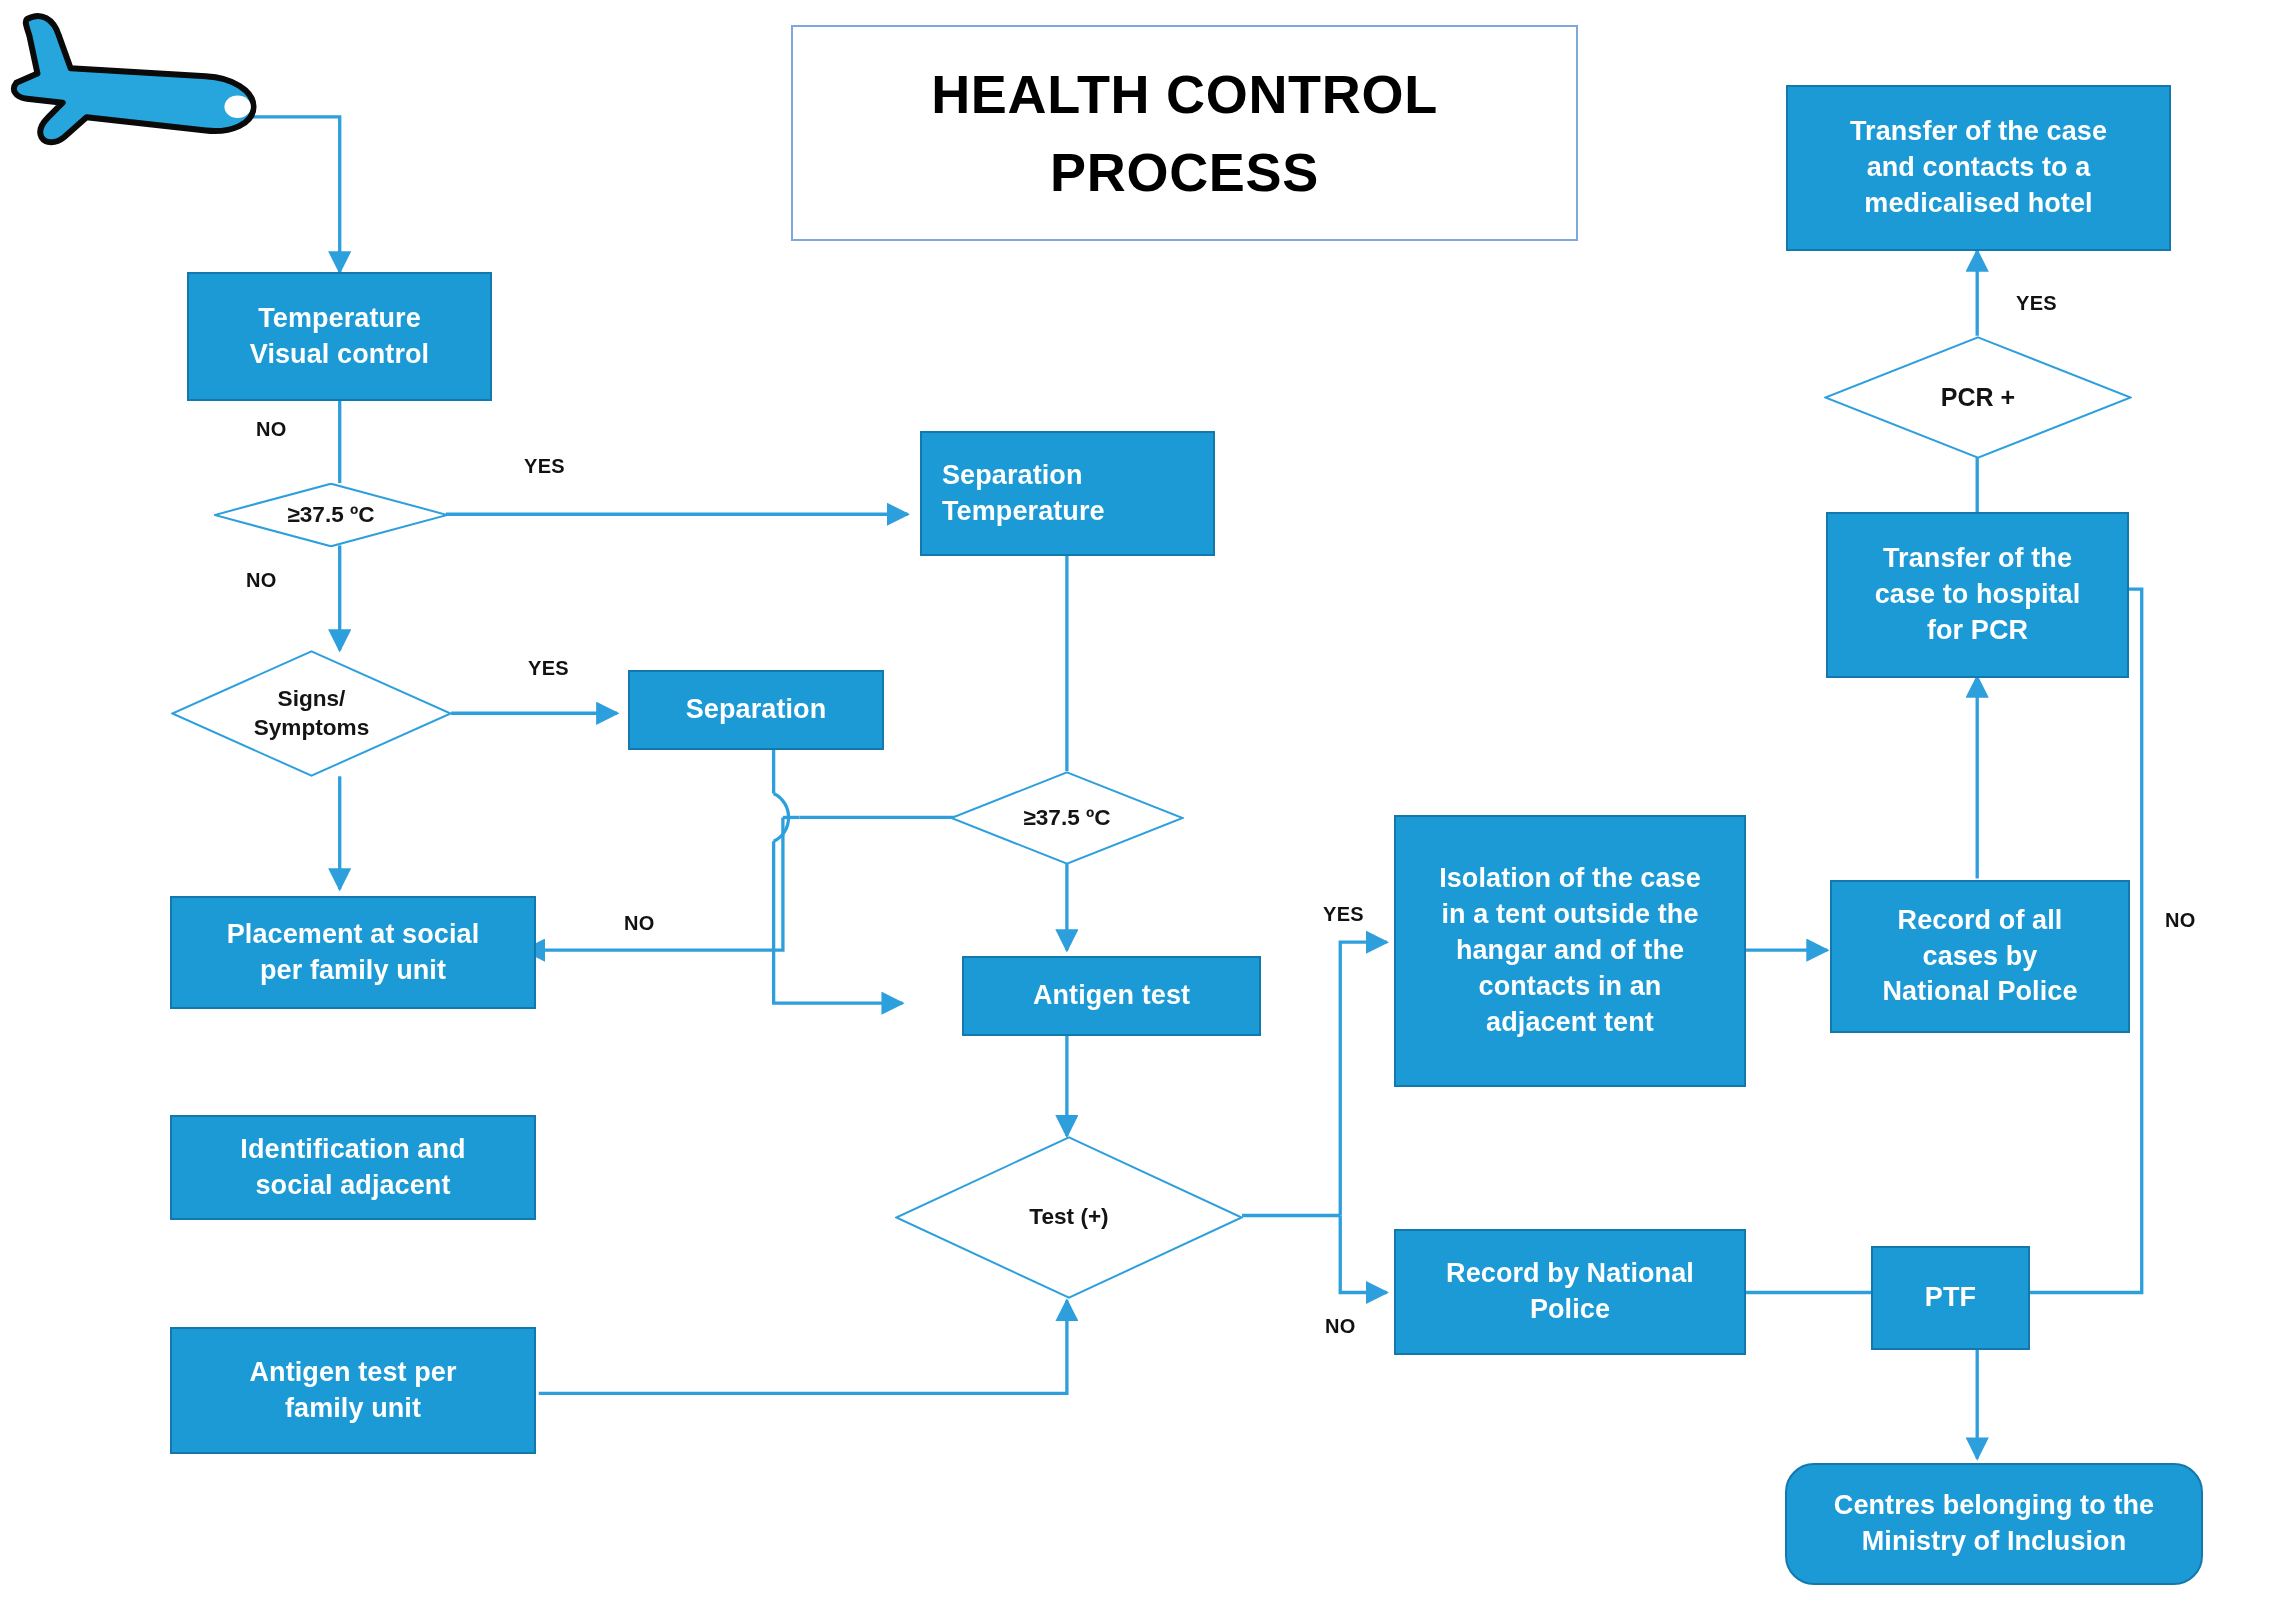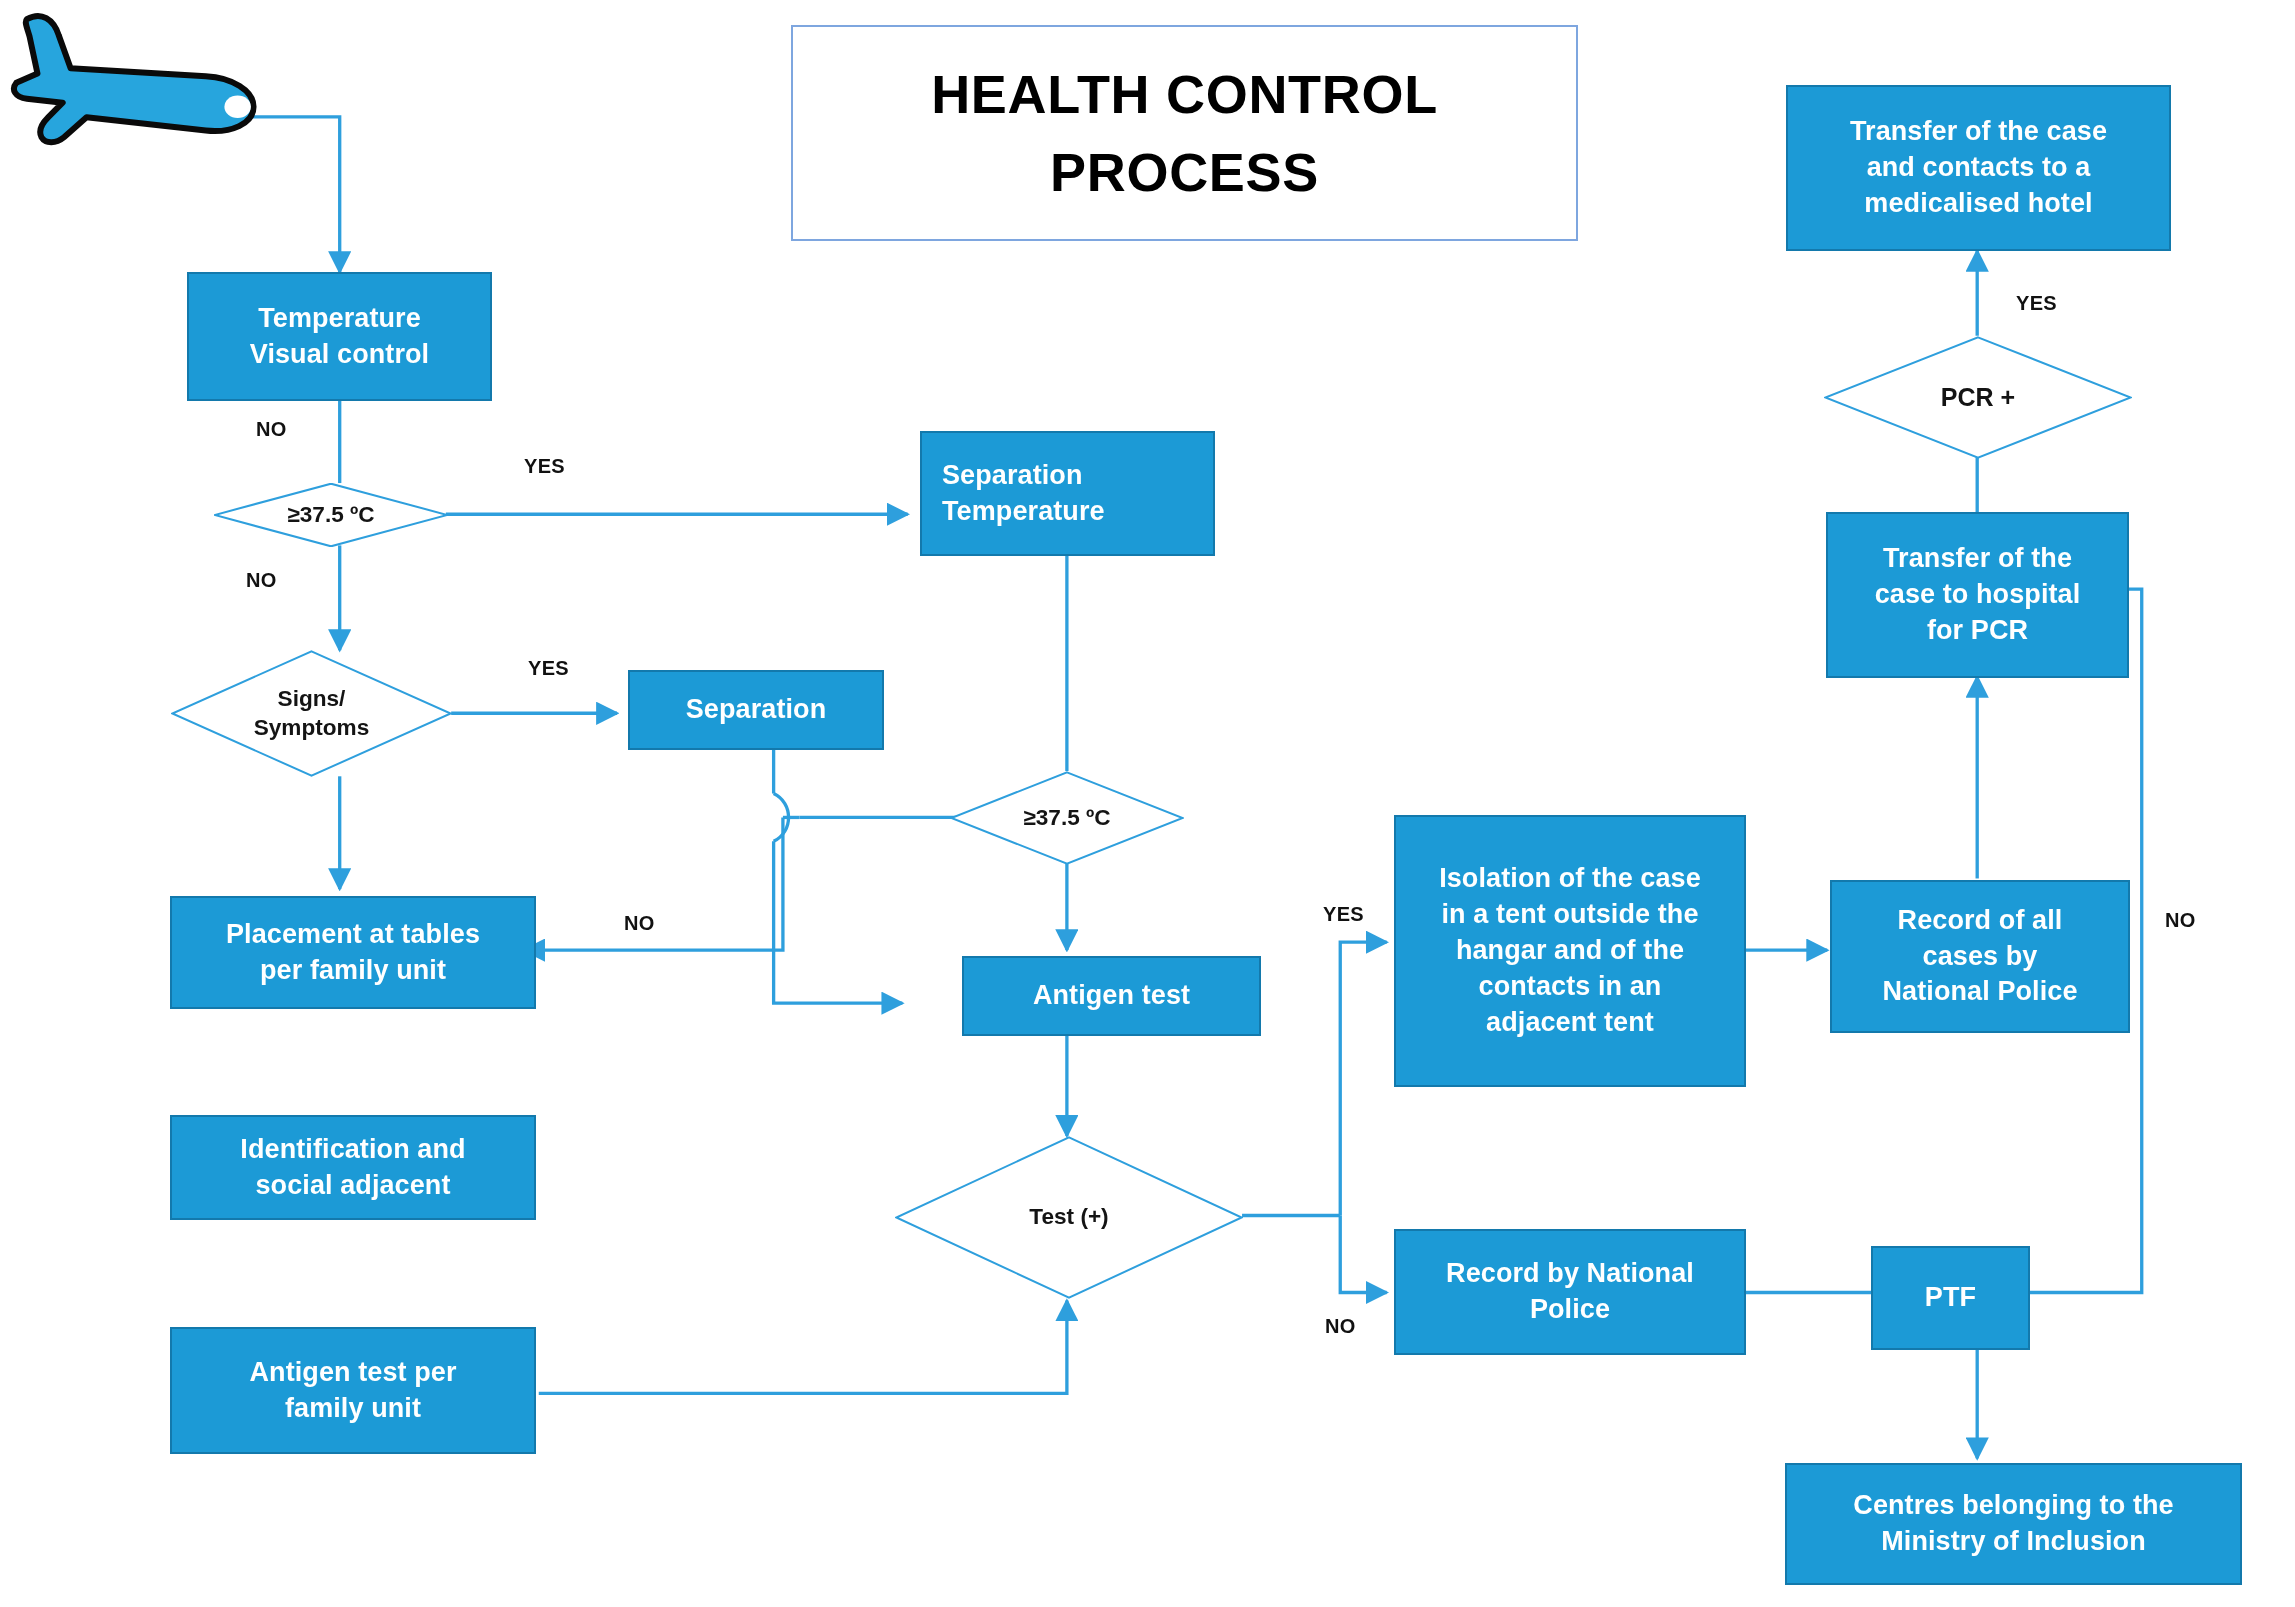--- a/index.html
+++ b/index.html
@@ -186,21 +186,21 @@
   <div class="node" style="left:920px; top:431px; width:295px; height:125px; font-size:27px; justify-content:flex-start; text-align:left; padding-left:20px;">
     <span style="white-space:pre-line; text-align:left;">Separation
 Temperature</span>
   </div>
 
   <div class="node" style="left:628px; top:670px; width:256px; height:80px; font-size:27px;">
     <span style="white-space:pre-line;">Separation</span>
   </div>
 
   <div class="node" style="left:170px; top:896px; width:366px; height:113px; font-size:27px;">
-    <span style="white-space:pre-line;">Placement at tables
+    <span style="white-space:pre-line;">Placement at social
 per family unit</span>
   </div>
 
   <div class="node" style="left:170px; top:1115px; width:366px; height:105px; font-size:27px;">
     <span style="white-space:pre-line;">Identification and
 social adjacent</span>
   </div>
 
   <div class="node" style="left:170px; top:1327px; width:366px; height:127px; font-size:27px;">
     <span style="white-space:pre-line;">Antigen test per
@@ -239,21 +239,21 @@
   <div class="node" style="left:1786px; top:85px; width:385px; height:166px; font-size:27px;">
     <span style="white-space:pre-line;">Transfer of the case
 and contacts to a
 medicalised hotel</span>
   </div>
 
   <div class="node" style="left:1871px; top:1246px; width:159px; height:104px; font-size:27px;">
     <span style="white-space:pre-line;">PTF</span>
   </div>
 
-  <div class="node" style="left:1785px; top:1463px; width:457px; height:122px; font-size:27px;">
+  <div class="node" style="left:1785px; top:1463px; width:418px; height:122px; font-size:27px;border-radius:29px;">
     <span style="white-space:pre-line;">Centres belonging to the
 Ministry of Inclusion</span>
   </div>
 
   <div class="diamond" style="left:214px; top:483px; width:234px; height:64px;">
     <svg viewBox="0 0 352 96" preserveAspectRatio="none">
       <polygon points="176,1 351,48 176,95 1,48" fill="#ffffff" stroke="#2E9FDD" stroke-width="3"></polygon>
     </svg>
     <div class="dlabel" style="font-size:22.6px;">
       <span style="white-space:pre-line;">≥37.5 ºC</span>

